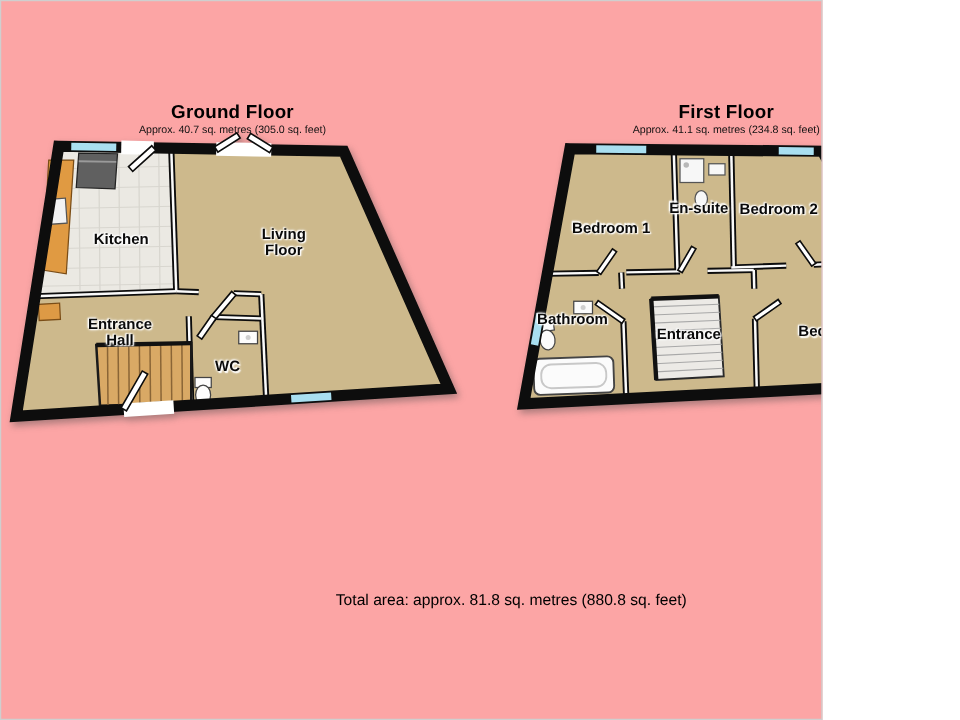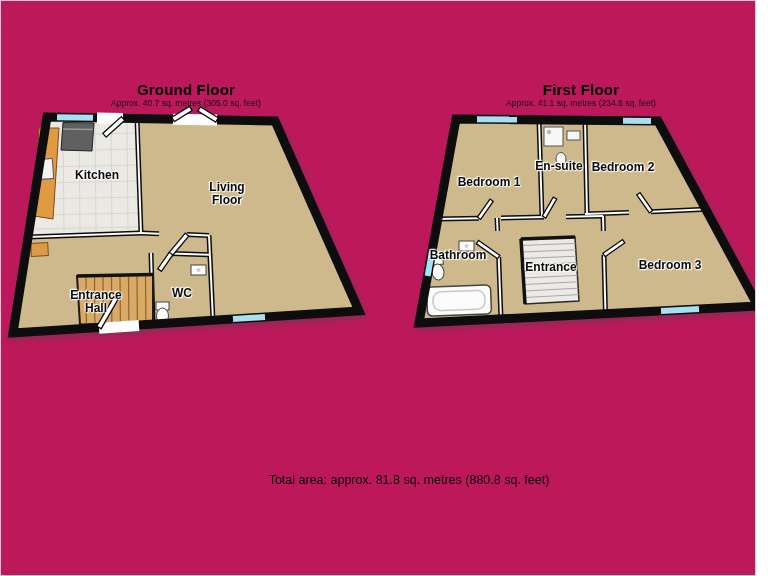--- a/index.html
+++ b/index.html
@@ -1,18 +1,18 @@
 <!DOCTYPE html>
 <html><head>
 <meta charset="utf-8">
 <style>
   * { margin:0; padding:0; box-sizing:border-box; }
   html,body { background:#ffffff; }
   .page {
-    position:relative; width:756px; height:576px; background:#be185d;
+    position:relative; width:658px; height:576px; background:#fca5a5;
     border:1px solid #cfcfcf; overflow:hidden;
     font-family:"Liberation Sans", sans-serif;
   }
   .floor-title { position:absolute; text-align:center; font-weight:bold; font-size:15px; color:#000; letter-spacing:0.2px; }
   .floor-sub   { position:absolute; text-align:center; font-size:8.5px; color:#111; }
   .plan-svg    { position:absolute; filter:drop-shadow(2px 3px 3px rgba(70,70,70,0.45)); }
   .room-label  {
     position:absolute; text-align:center; font-weight:bold; font-size:12px;
     line-height:1.06; color:#0a0a0a;
     text-shadow:0 0 2px #fff, 0 0 3px #fff, 1px 1px 1px #fff, -1px -1px 1px #fff;
@@ -105,23 +105,23 @@
     <g fill="#ffffff" stroke="#0d0d0d" stroke-width="1.3">
       <rect x="97" y="45" width="25" height="5" transform="rotate(-42 122 47.4)"></rect>
       <rect x="172" y="46" width="21" height="5" transform="rotate(-32 172 48.5)"></rect>
       <rect x="195" y="46.5" width="21" height="5" transform="rotate(32 216 49)"></rect>
       <rect x="160" y="161.4" width="26" height="4.5" transform="rotate(-50 186 163.6)"></rect>
       <rect x="150" y="180.4" width="20" height="4.5" transform="rotate(-55 170 182.6)"></rect>
       <rect x="98" y="254" width="34" height="5" transform="rotate(-60 98 256.5)"></rect>
     </g>
   </svg>
 
-  <div class="room-label" style="left:58px;  top:168px; width:76px;">Kitchen</div>
+  <div class="room-label" style="left:58px;  top:184px; width:76px;">Kitchen</div>
   <div class="room-label" style="left:198px; top:180px; width:56px;">Living Floor</div>
-  <div class="room-label" style="left:59px;  top:252px; width:72px;margin-top:36px;">Entrance Hall</div>
+  <div class="room-label" style="left:59px;  top:252px; width:72px;">Entrance Hall</div>
   <div class="room-label" style="left:162px; top:286px; width:38px;">WC</div>
 
   <svg class="plan-svg" style="left:388px; top:70px;" width="380" height="290" viewBox="0 0 380 290">
     <polygon points="67,48 269,50 369,235 30,252" fill="#cdb98c"></polygon>
     <g stroke="#0d0d0d" stroke-width="5">
       <line x1="150" y1="49" x2="153" y2="146"></line>
       <line x1="196" y1="49.5" x2="198" y2="143"></line>
       <line x1="49" y1="148" x2="90" y2="147.3"></line>
       <line x1="112" y1="146.9" x2="155" y2="146.1"></line>
       <line x1="177" y1="145.7" x2="214" y2="145"></line>

